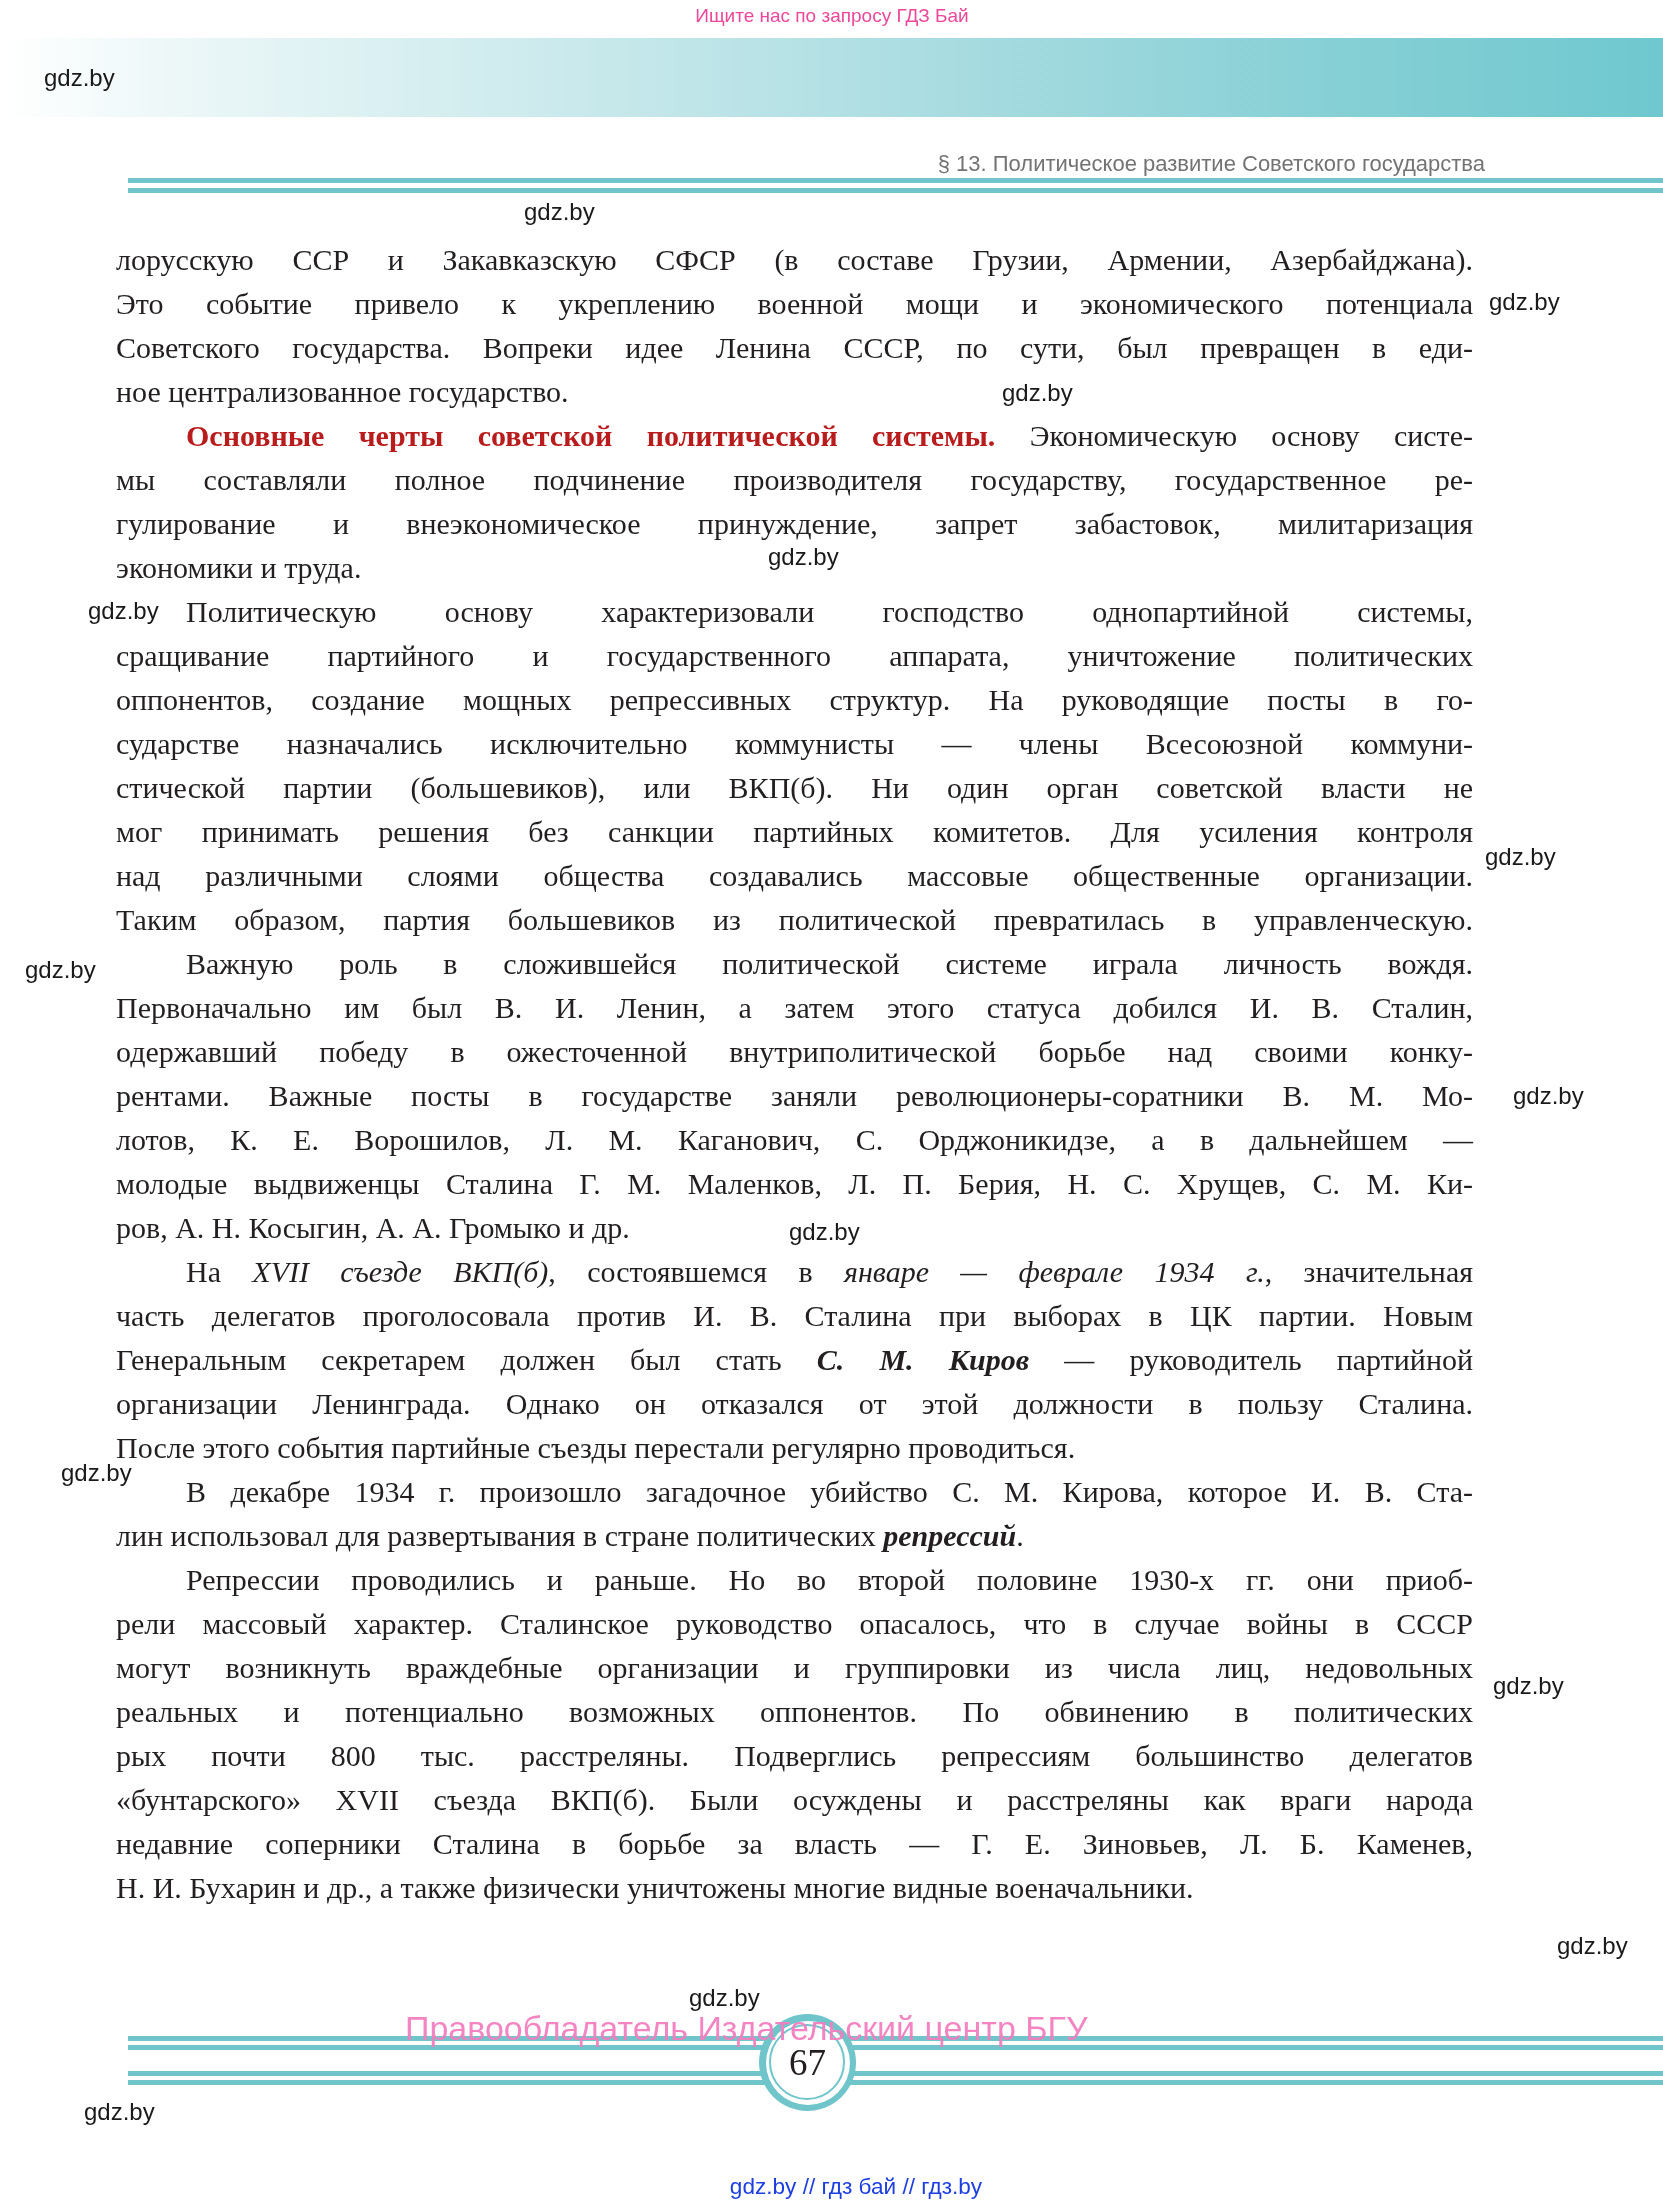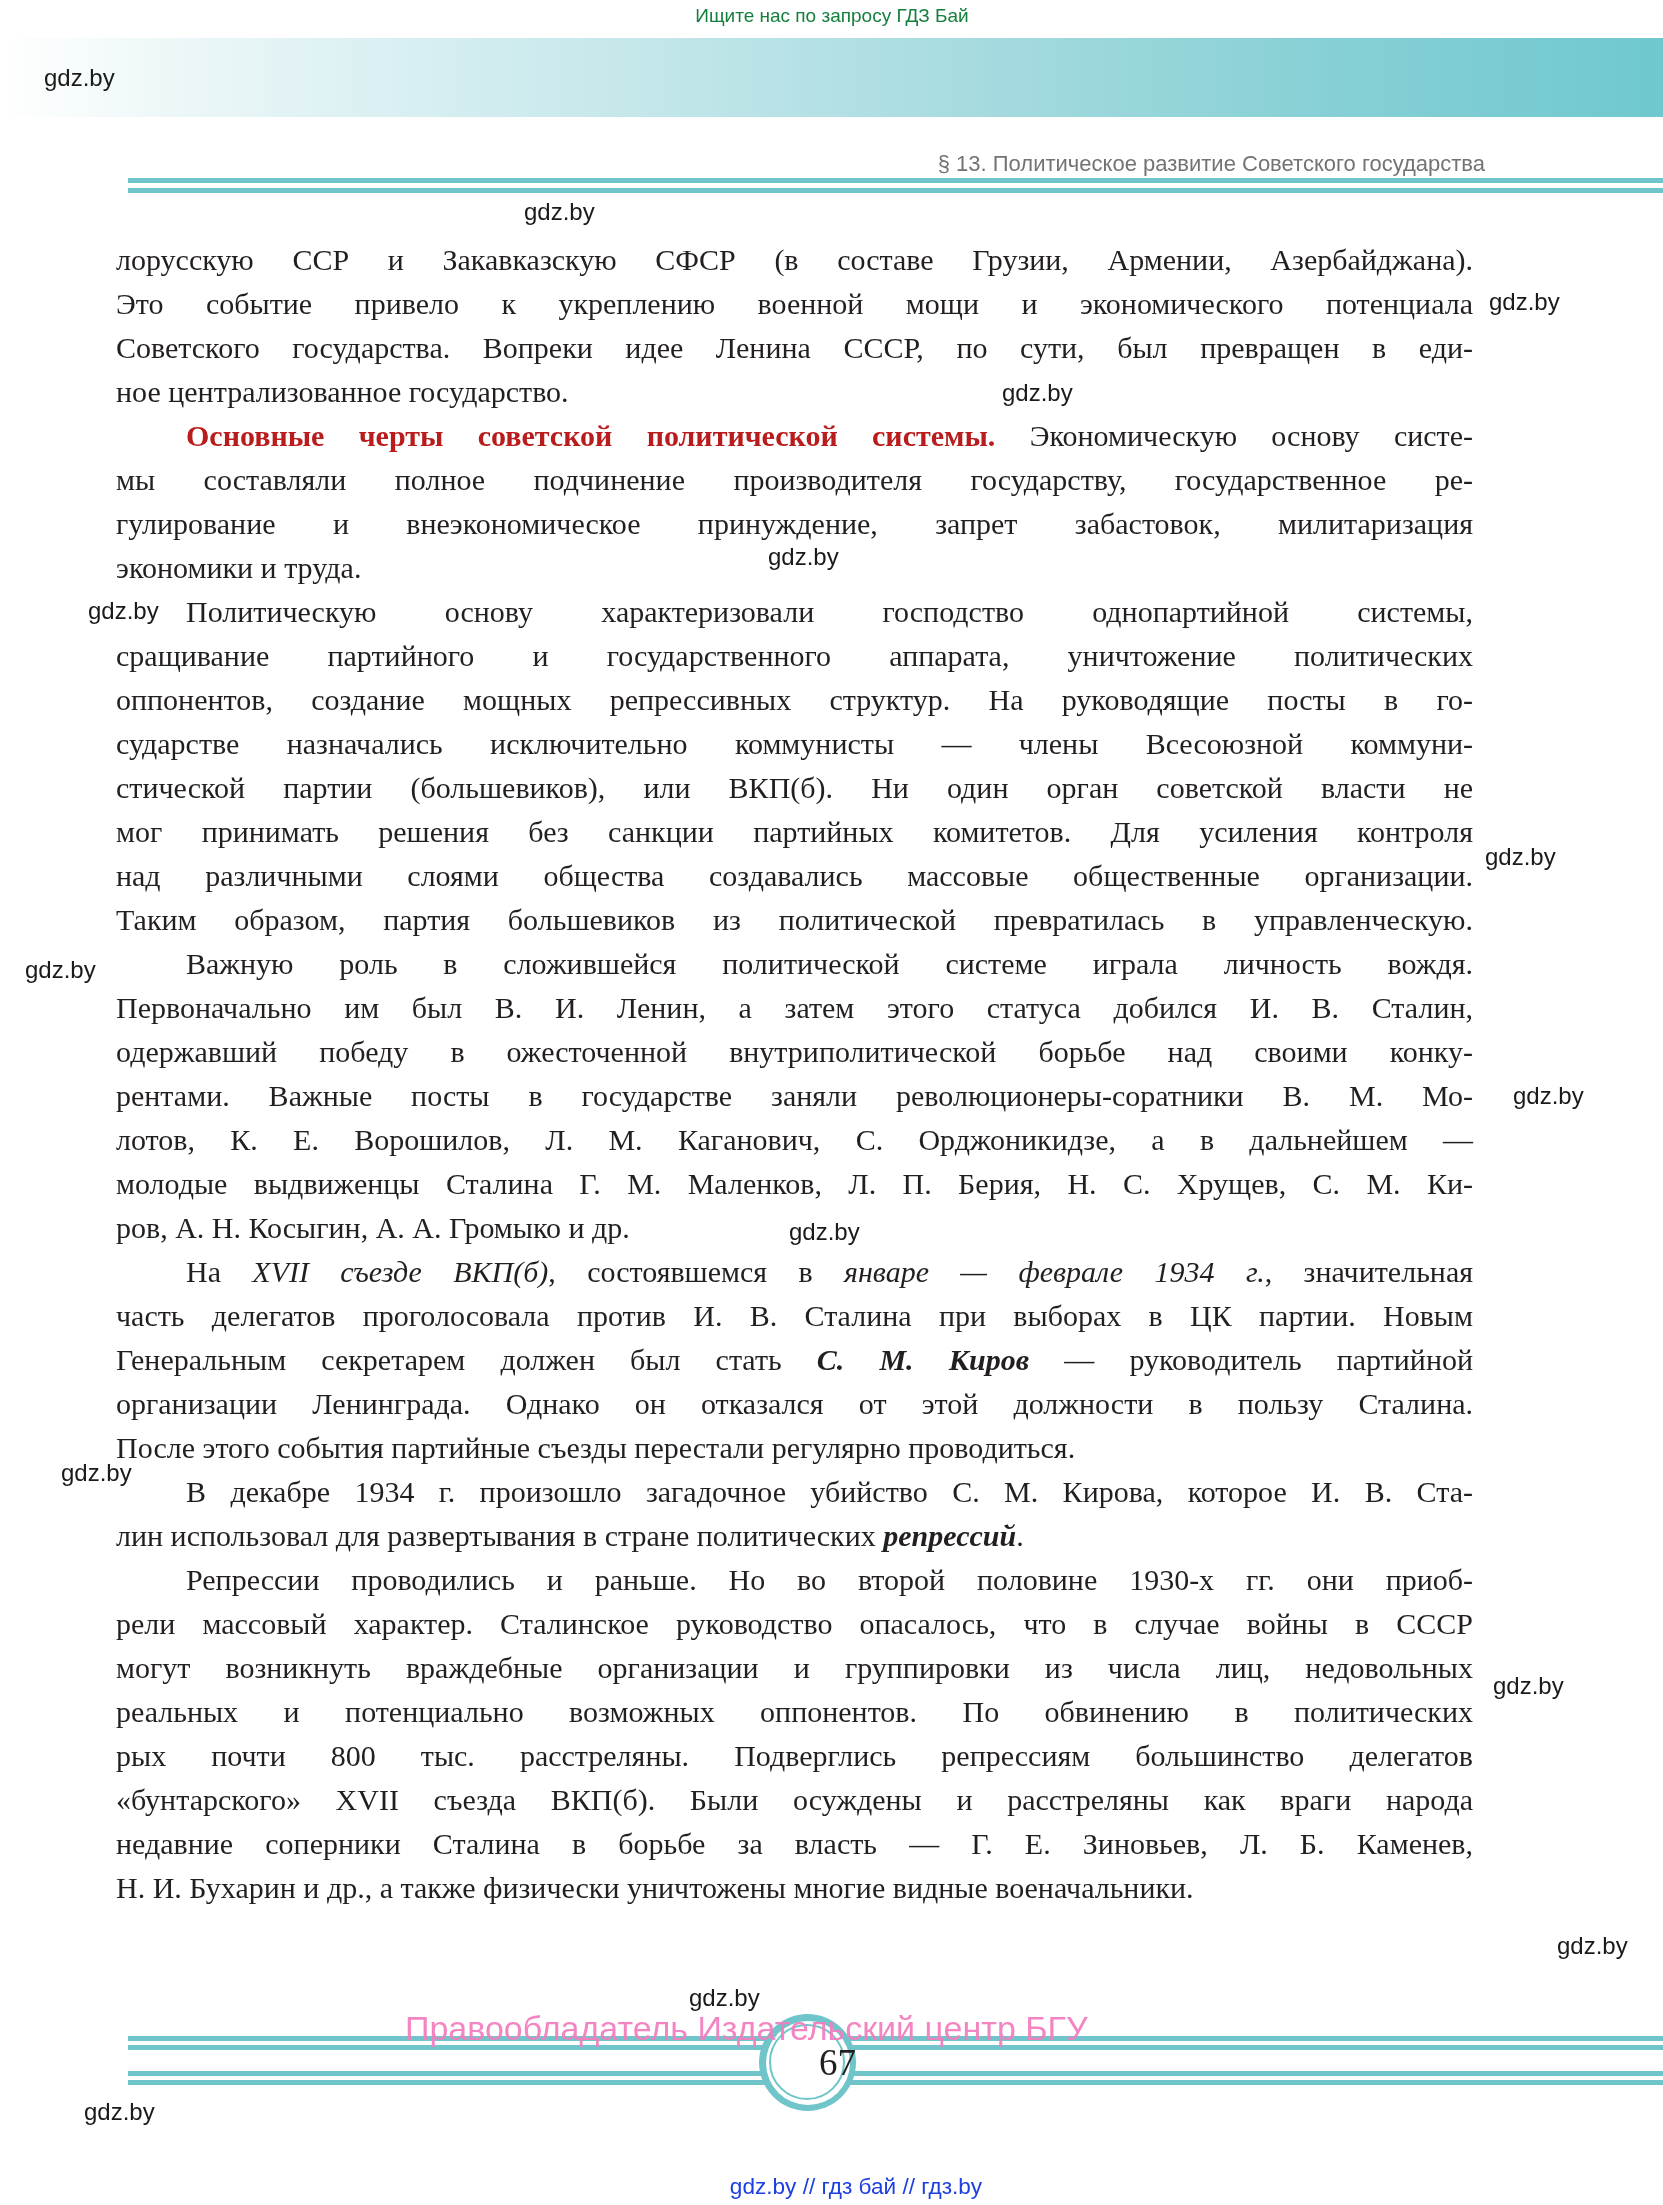--- a/index.html
+++ b/index.html
@@ -1,20 +1,20 @@
 <!DOCTYPE html>
 <html style="font-size:13.4px"><head>
 <meta charset="utf-8">
 <style>
   html, body { margin: 0; padding: 0; background: #ffffff; }
   body { width: 1664px; height: 2205px; position: relative; overflow: hidden; }
   .abs { position: absolute; }
 
   .top-promo { left: 0; width: 1664px; top: 3.4px; text-align: center;
-    font-family: "Liberation Sans", sans-serif; font-size: 19px; color: #15803d; line-height: 25px; }
+    font-family: "Liberation Sans", sans-serif; font-size: 19px; color: #ec4899; line-height: 25px; }
 
   .header-band { left: 0; top: 38px; width: 1664px; height: 79px;
     background: linear-gradient(to right, #ffffff 0%, #eaf6f7 12%, #c9e9ec 35%, #a4dadf 60%, #86d0d5 80%, #6fc8cf 100%); }
 
   .chapter-title { right: 179px; top: 132px; font-family: "Liberation Sans", sans-serif;
     font-size: 22px; line-height: 37px; color: #737373; white-space: nowrap; margin-top: 13px; }
 
   .stripe { left: 128px; right: 0; height: 5px; background: #6fc5c9; }
 
   .body-text { left: 116px; width: 1357px; top: 238px;
@@ -28,21 +28,21 @@
   .bi { font-style: italic; font-weight: bold; }
 
   .wm { font-family: "Liberation Sans", sans-serif; font-size: 24px; color: #1a1a1a; line-height: 27px; white-space: nowrap; }
 
   .footer-circle-outer { left: 759px; top: 2014px; width: 97px; height: 97px; border-radius: 50%;
     background: #6fc5c9; }
   .footer-circle-ring { left: 766px; top: 2021px; width: 84px; height: 84px; border-radius: 50%;
     background: #ffffff; }
   .footer-circle-inner { left: 769px; top: 2024px; width: 72px; height: 72px; border-radius: 50%;
     border: 2.5px solid #6fc5c9; background: #ffffff; }
-  .page-number { left: 759px; width: 97px; top: 2039px; text-align: right;
+  .page-number { left: 759px; width: 97px; top: 2039px; text-align: center;
     font-family: "Liberation Serif", serif; font-size: 37px; line-height: 47px; color: #231f20; }
 
   .rights { left: 405px; top: 2009px; font-family: "Liberation Sans", sans-serif; font-size: 34px;
     line-height: 39px; color: #f27fbf; white-space: nowrap; opacity: 0.95; }
 
   .bottom-links { left: 0; width: 1664px; top: 2173px; text-align: center;
     font-family: "Liberation Sans", sans-serif; font-size: 22.6px; line-height: 27px; color: #1e3fe0; padding-left: 24px; }
 </style>
 </head>
 <body>

